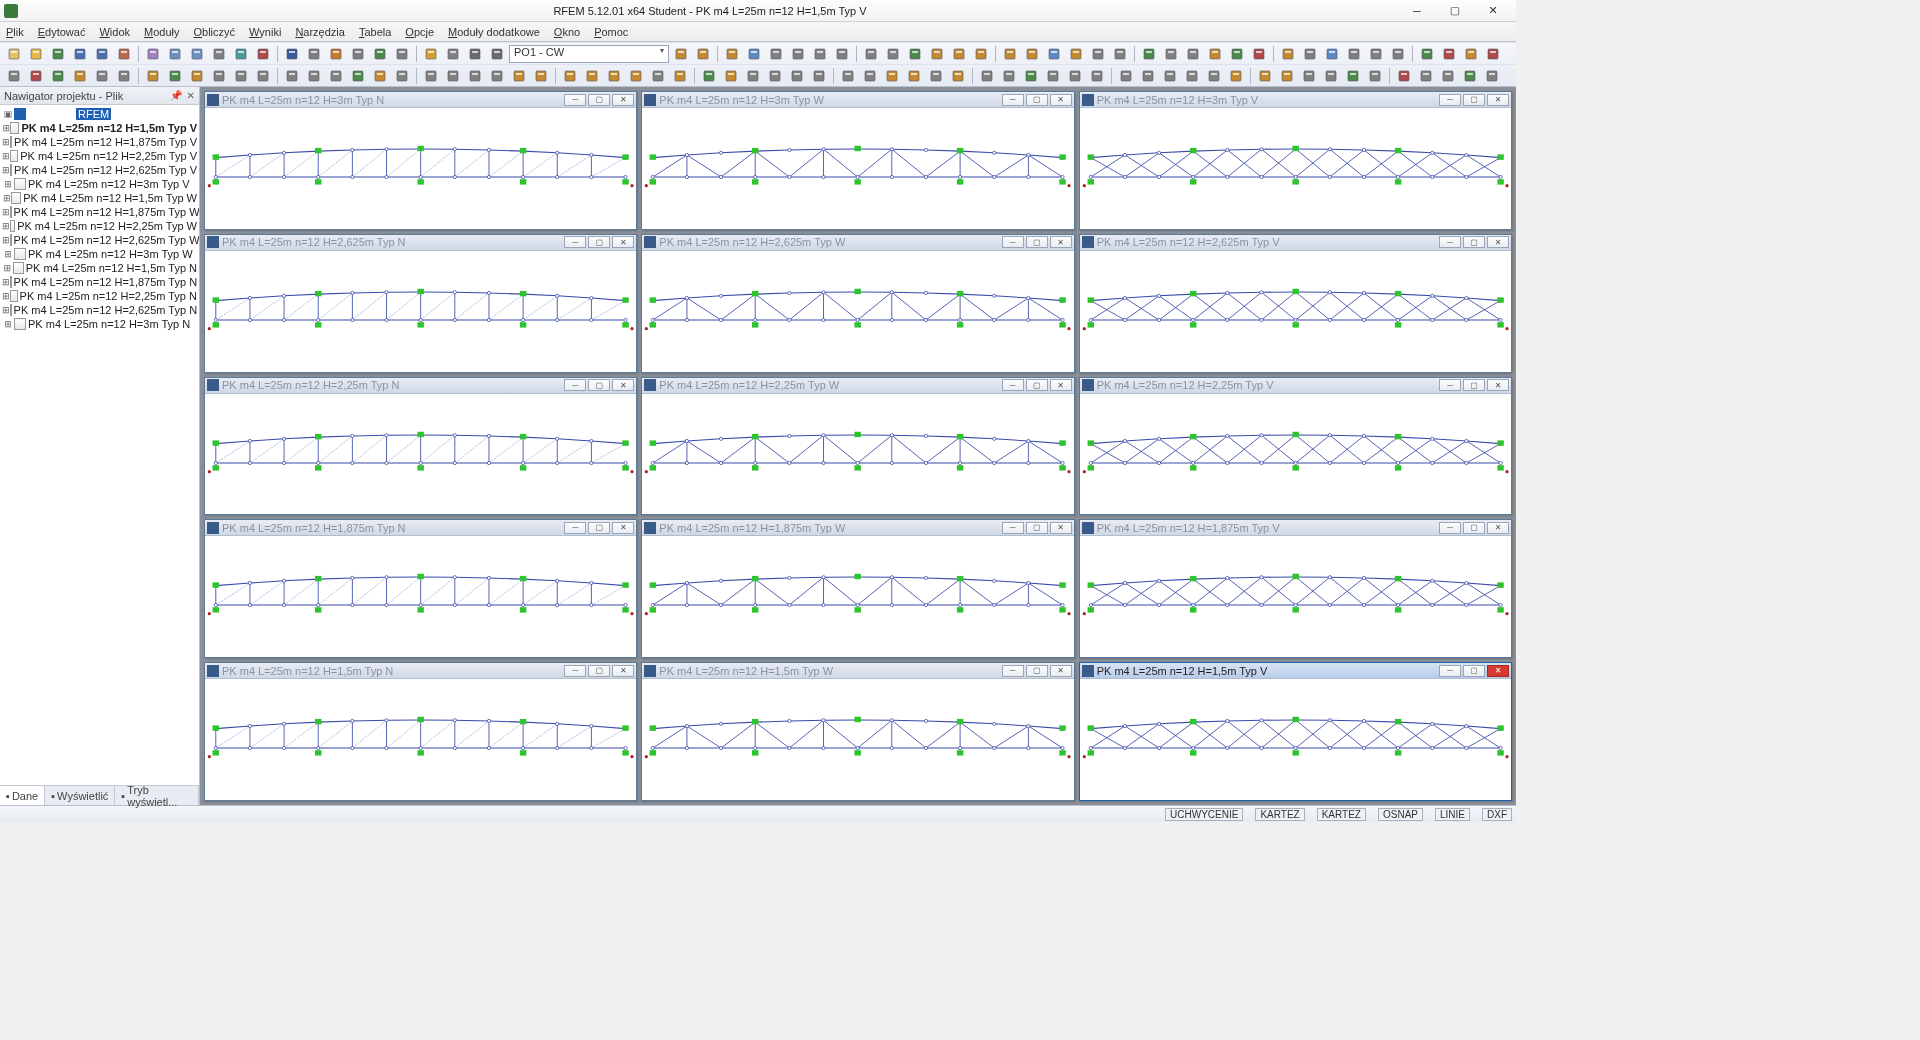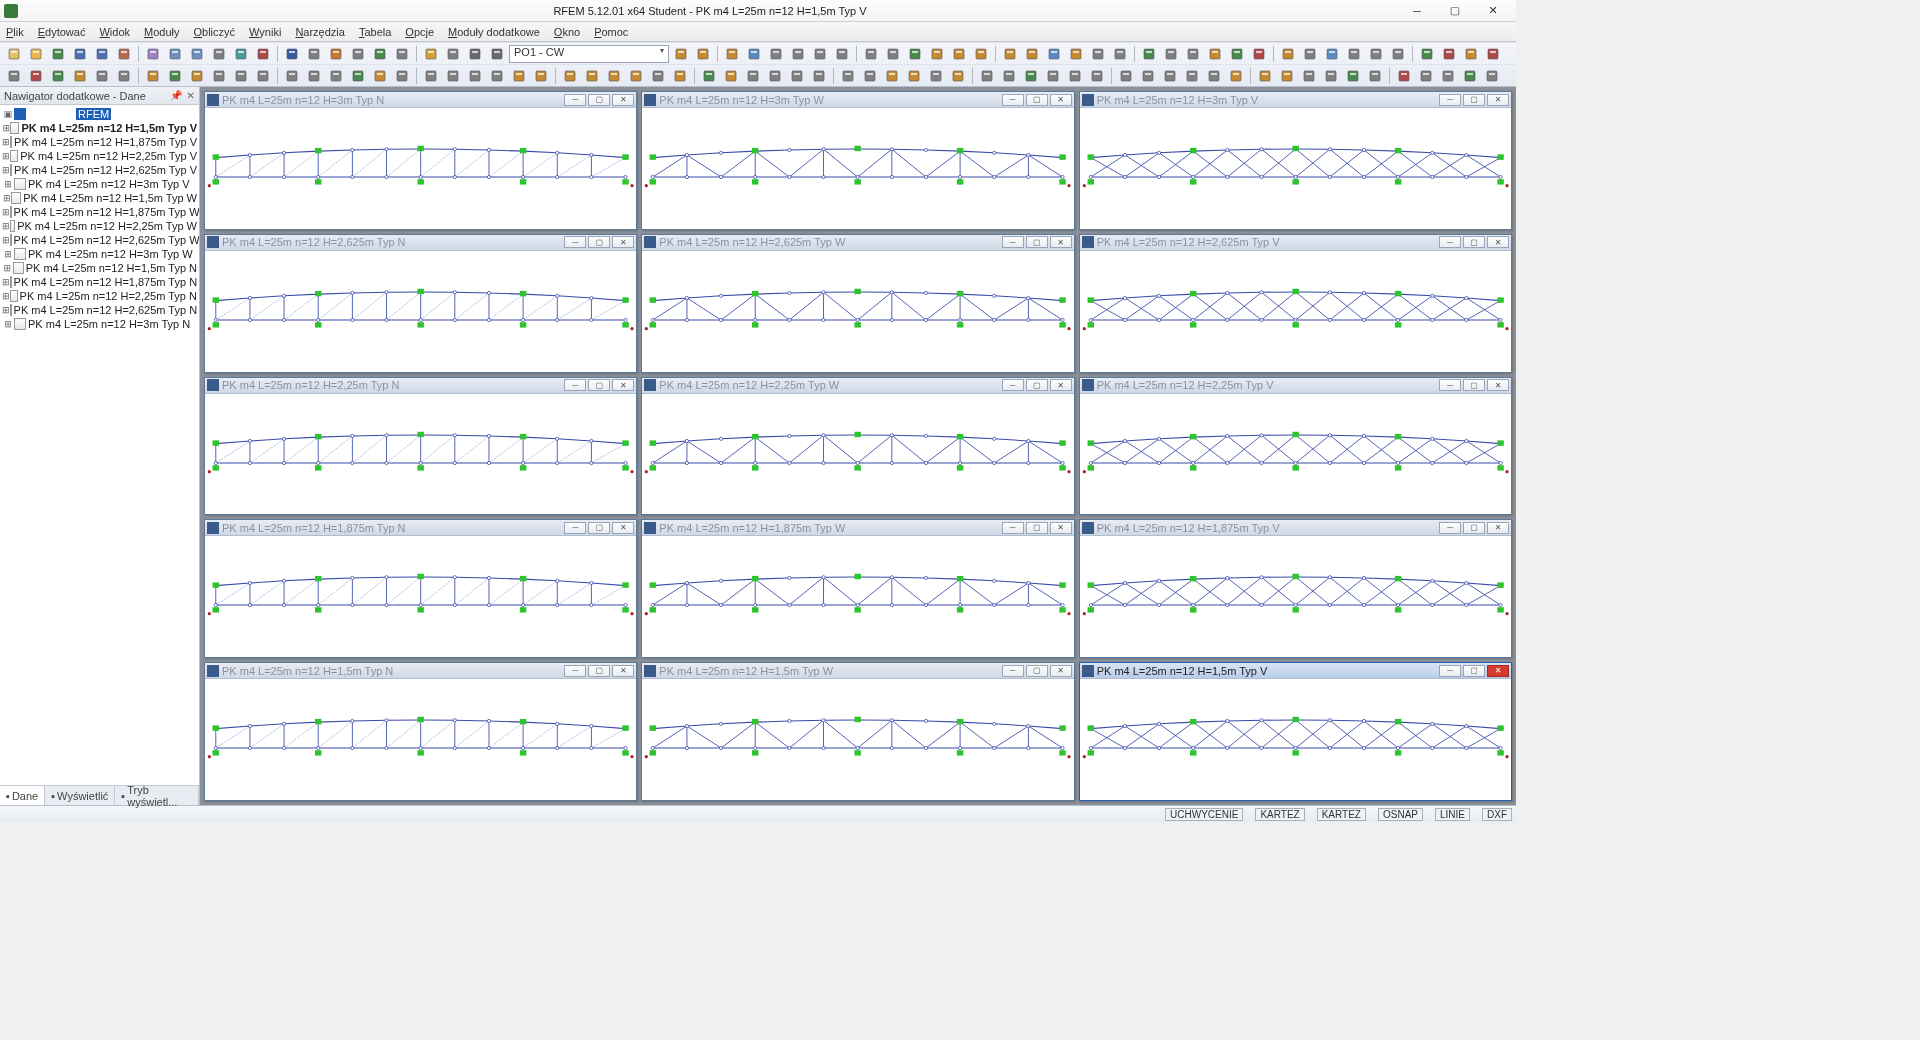--- a/index.html
+++ b/index.html
@@ -985,21 +985,21 @@
           <rect x="2" y="2" width="10" height="10" rx="1" fill="#808080" stroke="#556" stroke-width="0.6"></rect>
           <rect x="4" y="4" width="6" height="2" fill="#fff" opacity="0.7"></rect>
         </svg>
       </div>
     </div>
 </div>
 
 <div class="main">
   <div class="sidebar">
     <div class="panel-header">
-      <span>Nawigator dodatkowe - Dane</span>
+      <span>Nawigator projektu - Plik</span>
       <span class="phbtns">
         <span>📌</span>
         <span>✕</span>
       </span>
     </div>
     <div class="tree" id="tree">
         <div class="tree-item root">
           <span class="exp">▣</span>
           <span class="doc-ico"></span>
           <span class="label">RFEM</span>

